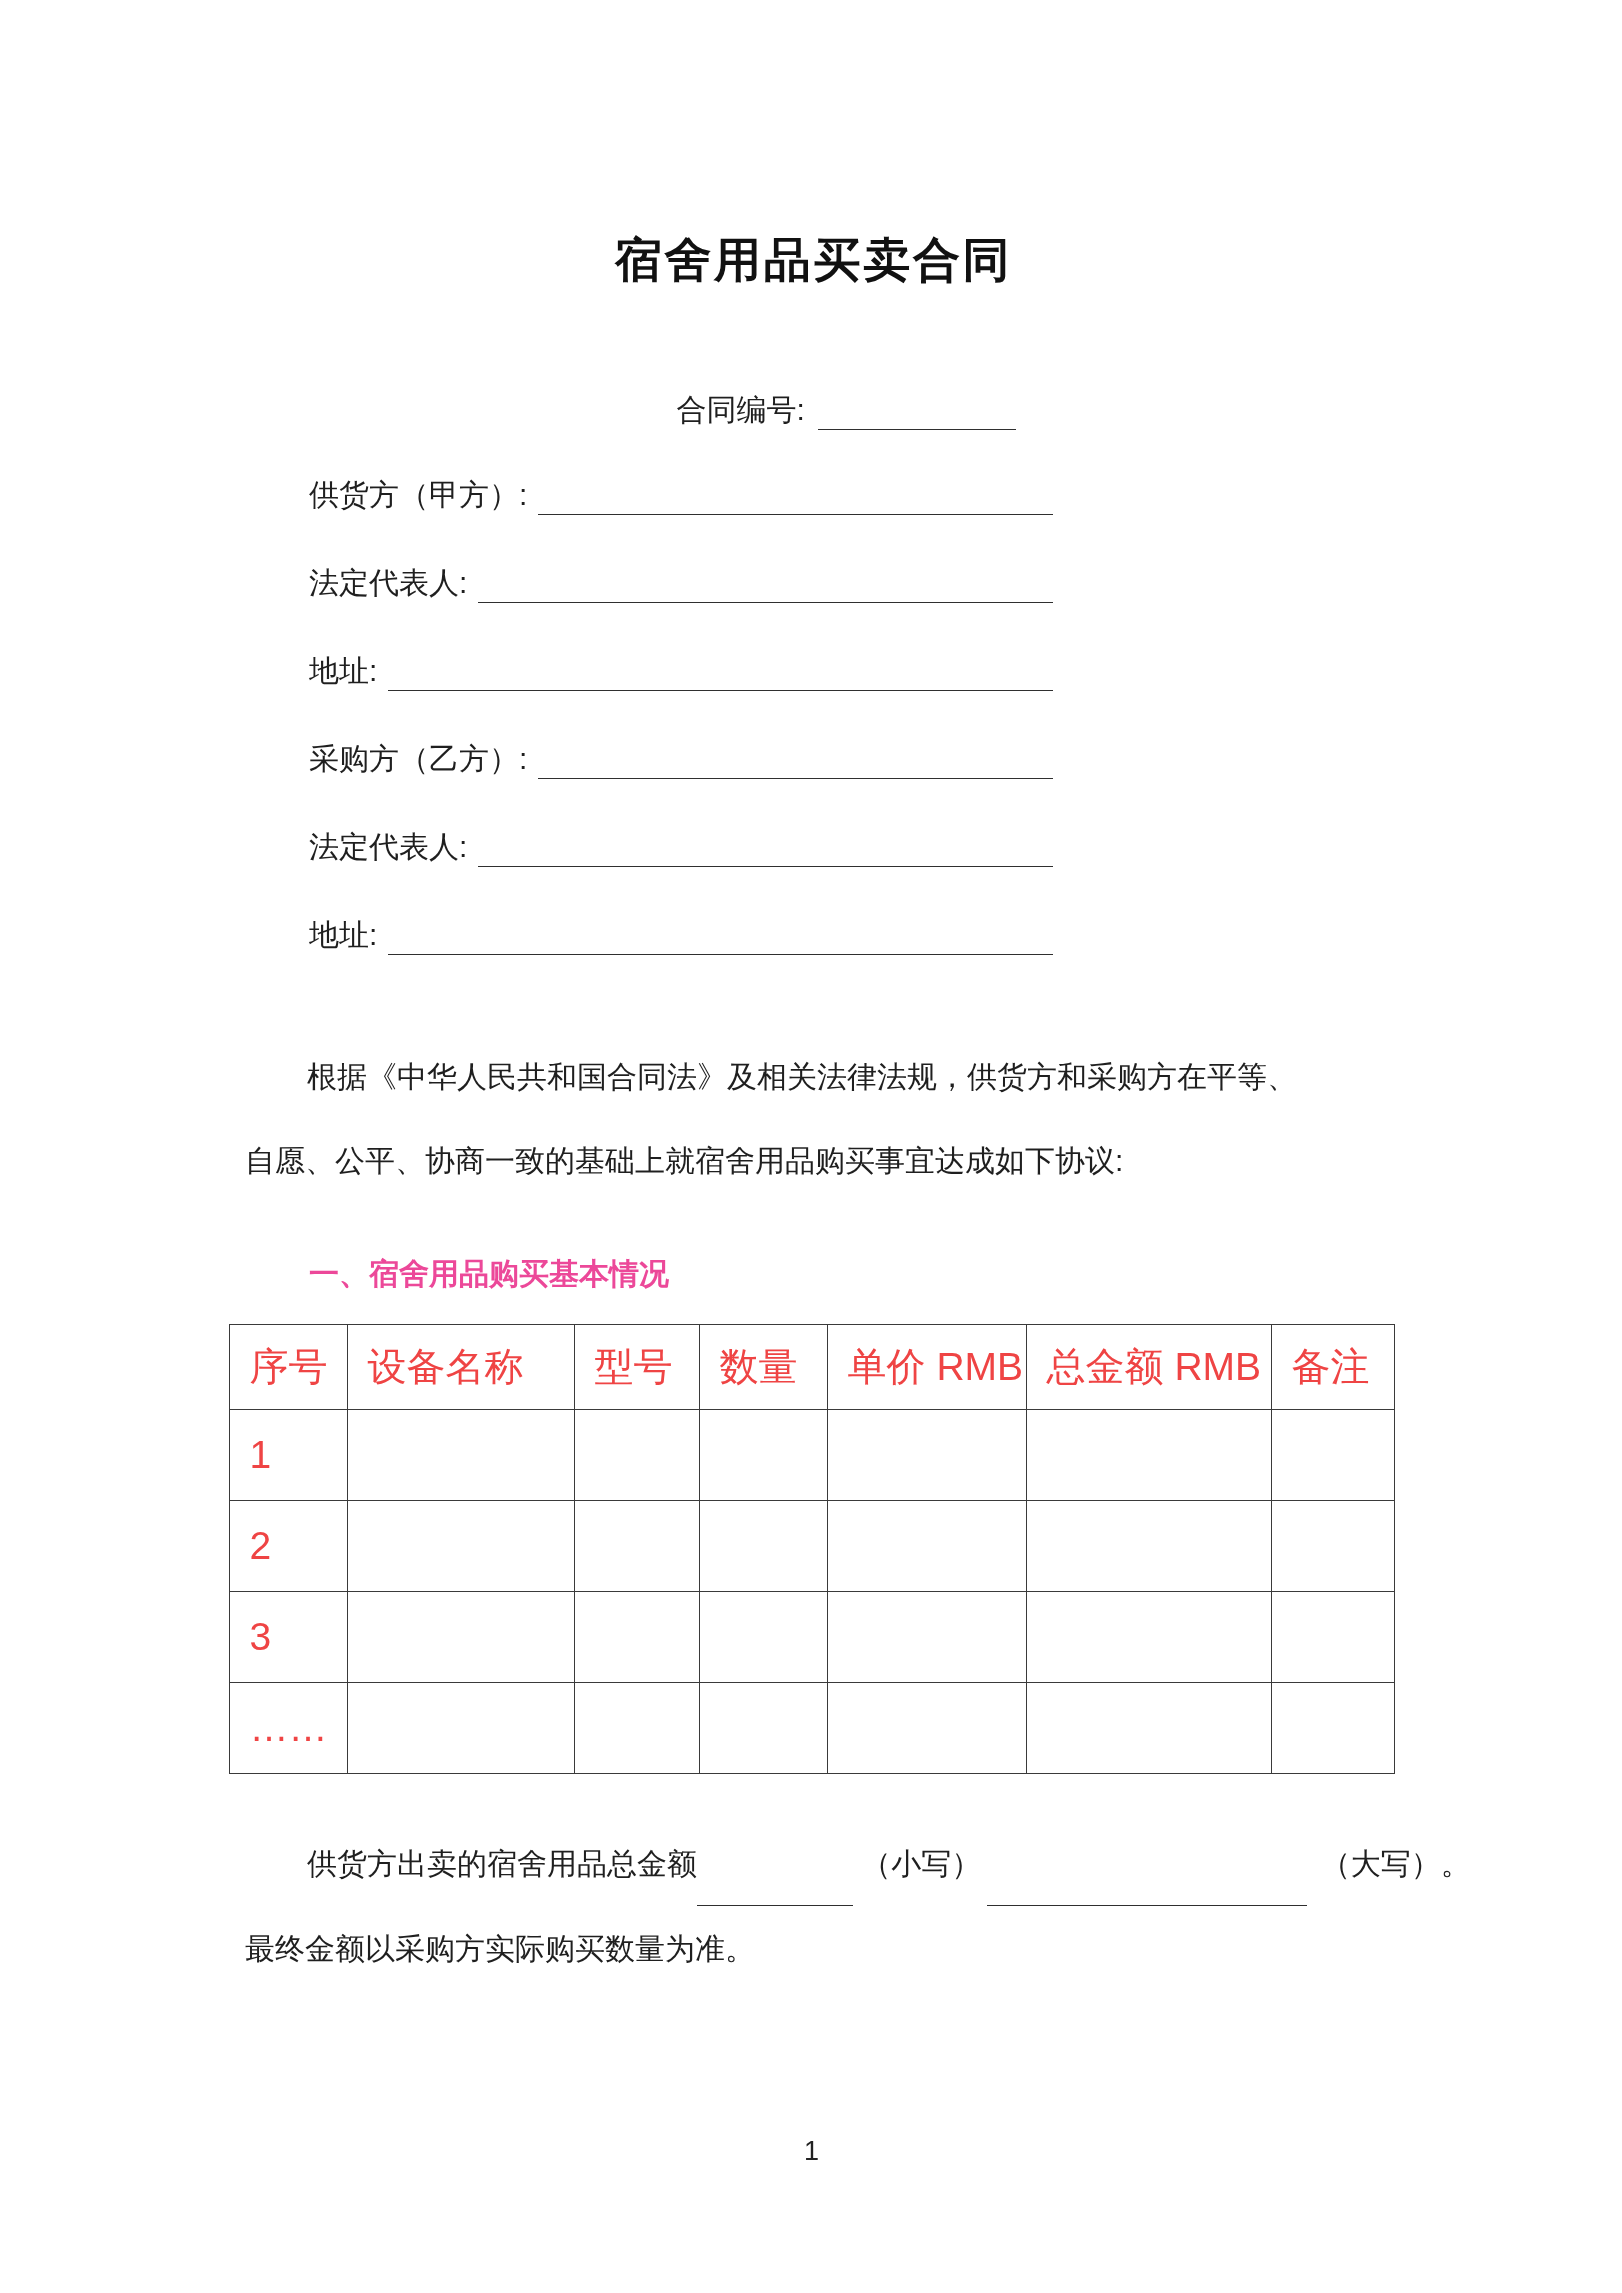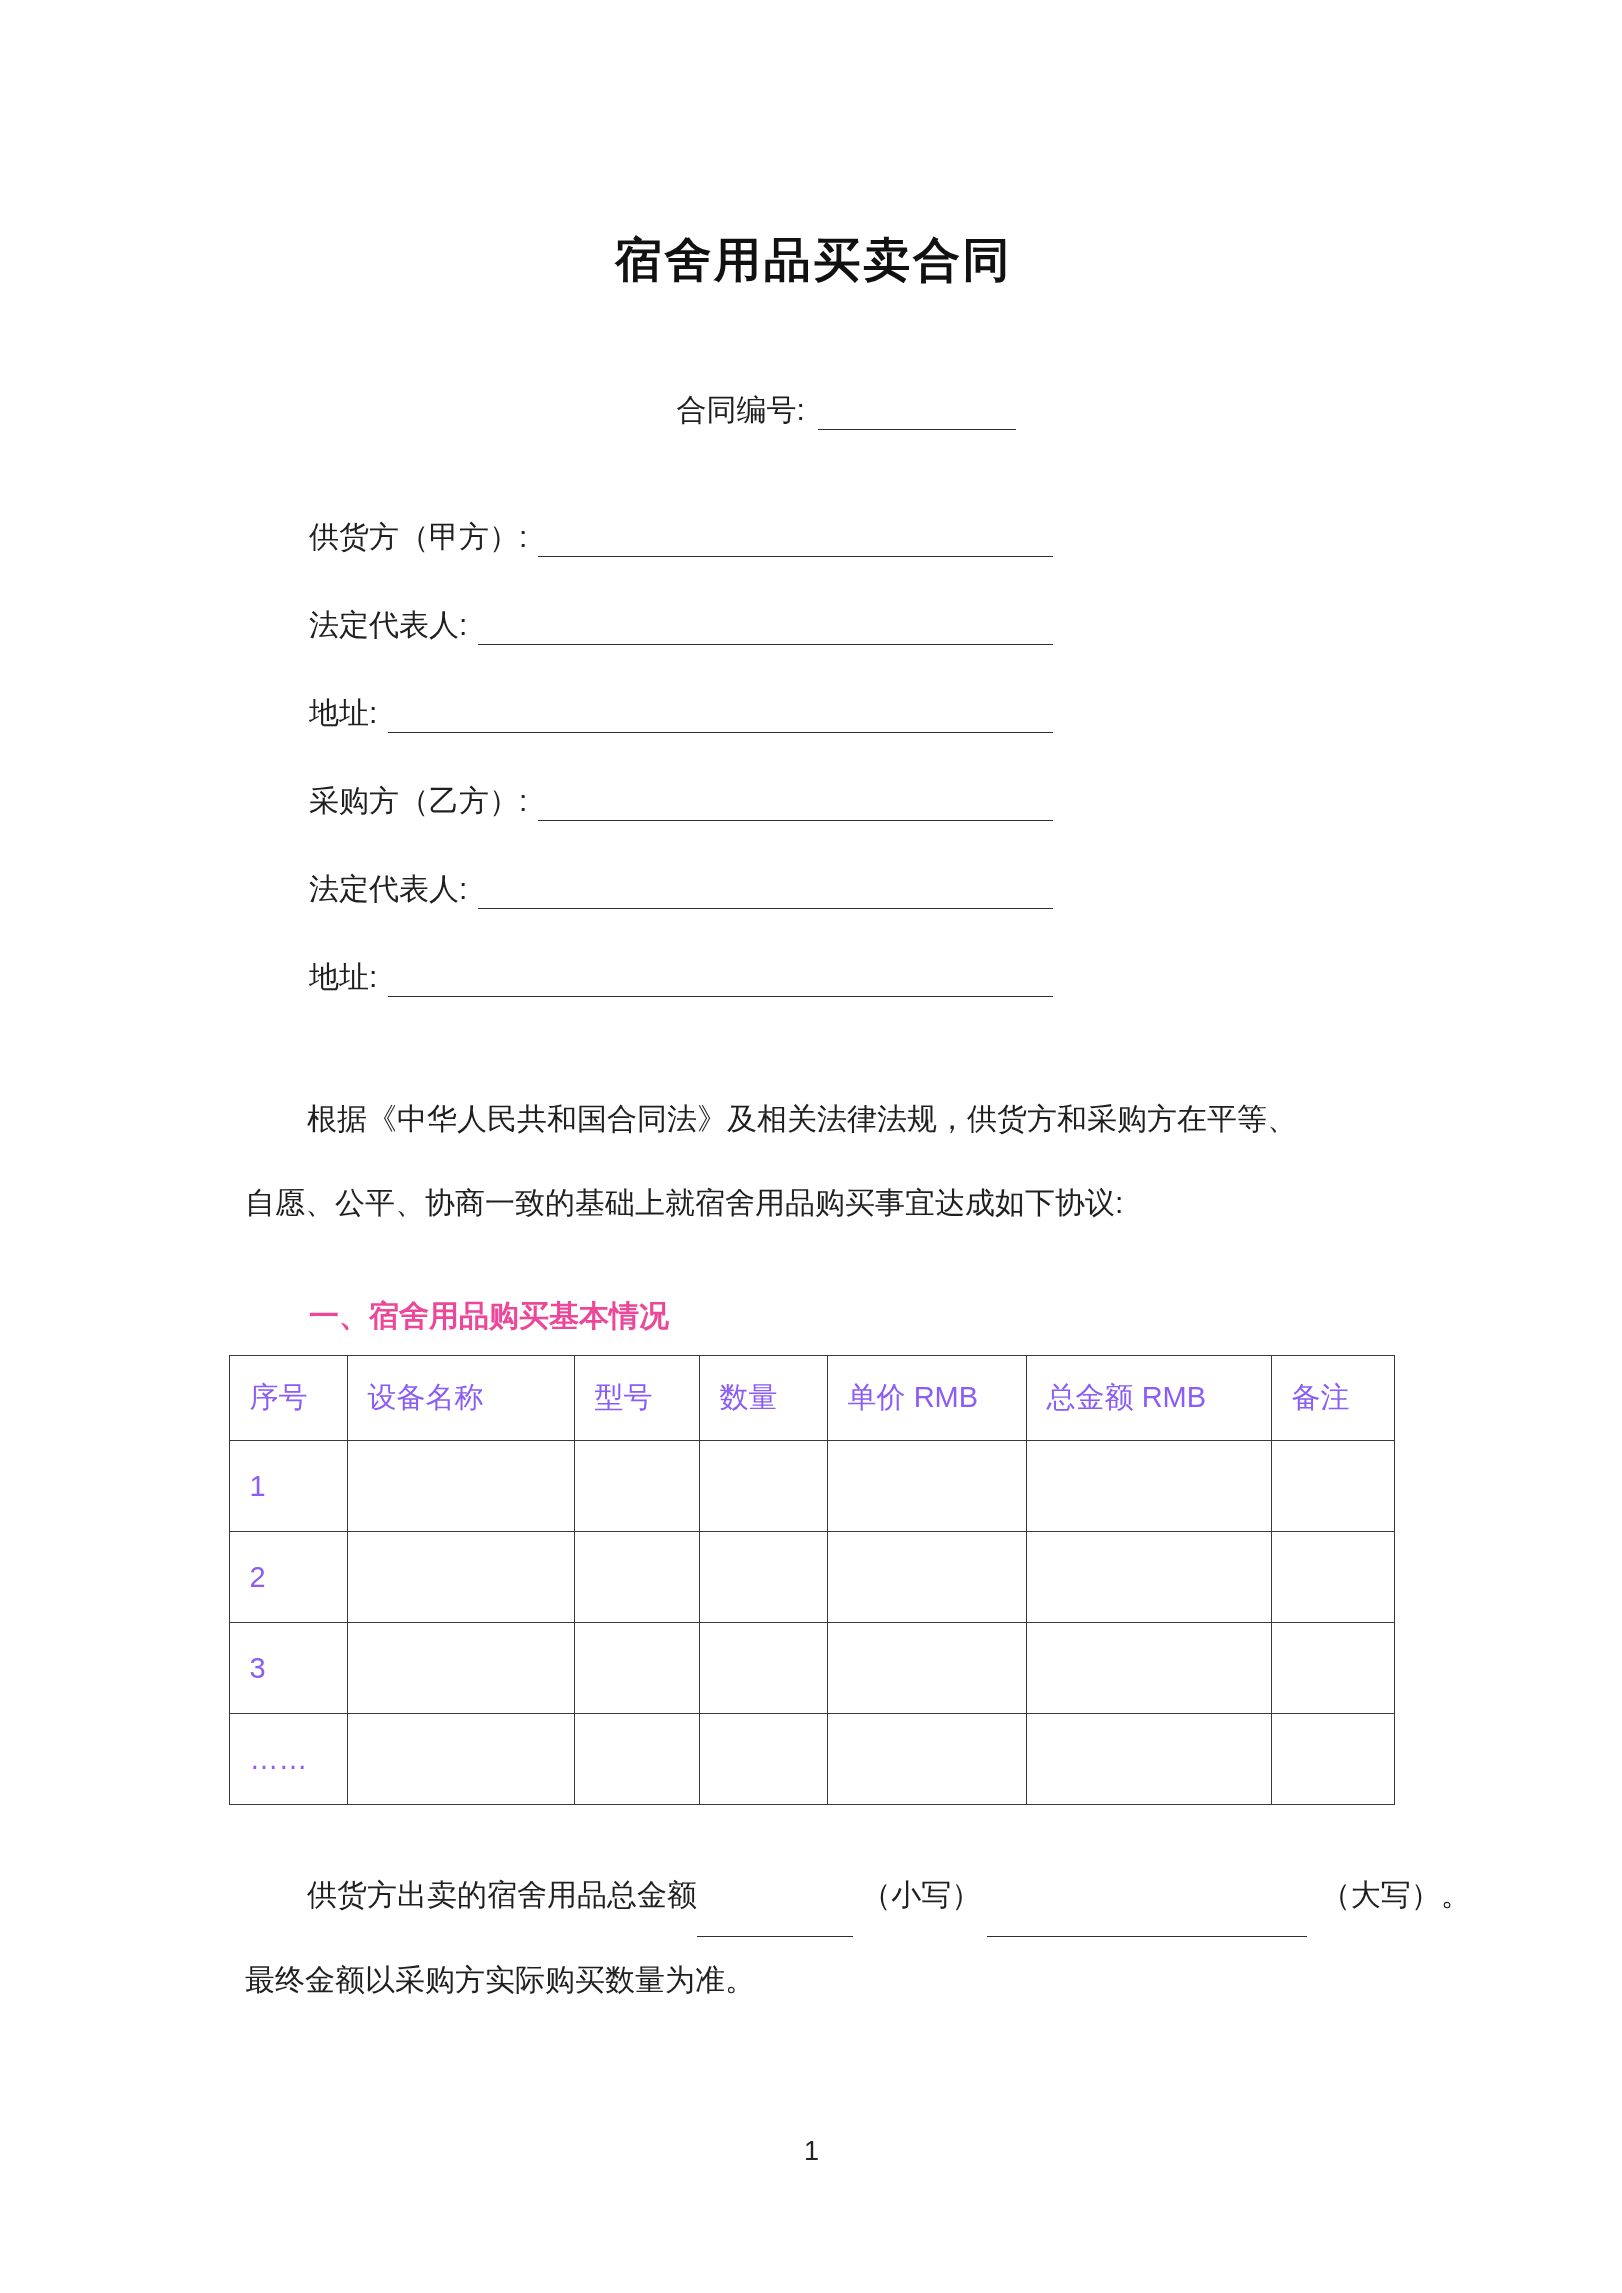--- a/index.html
+++ b/index.html
@@ -32,21 +32,21 @@
   }
   .contract-row .label { vertical-align: bottom; line-height: 40px; }
   .blank {
     display: inline-block;
     border-bottom: 1.8px solid #2f2f2f;
     vertical-align: bottom;
   }
   .blank-contract { width: 198px; height: 38px; margin-left: 12.7px; }
 
   
-  .fields { margin-top: 87px; margin-left: 64px; width: 744px; }
+  .fields { margin-top: 45px; margin-left: 64px; width: 744px; }
   .field-row {
     display: flex;
     align-items: flex-end;
     height: 40px;
     margin-bottom: 48px;
   }
   .field-row .label { white-space: nowrap; line-height: 40px; }
   .field-blank {
     flex: 1;
     height: 36px;
@@ -64,27 +64,27 @@
     margin-left: 64px;
     font-weight: 700;
     color: #ec4899;
     line-height: 40px;
   }
   .heading-1 { margin-top: 51px; }
   .heading-2 { margin-top: 42px; }
 
   
   table.goods {
-    margin-top: 19px;
+    margin-top: 30px;
     margin-left: -16.4px;
     width: 1166px;
     border-collapse: collapse;
     table-layout: fixed;
-    font-size: 29px;
-    color: #8b5cf6;
+    font-size: 39px;
+    color: #ef4444;
   }
   table.goods th, table.goods td {
     border: 1.8px solid #3a3a3a;
     font-weight: 400;
     text-align: left;
     vertical-align: middle;
     padding: 0 0 0 20px;
     overflow: hidden;
     white-space: nowrap;
   }

